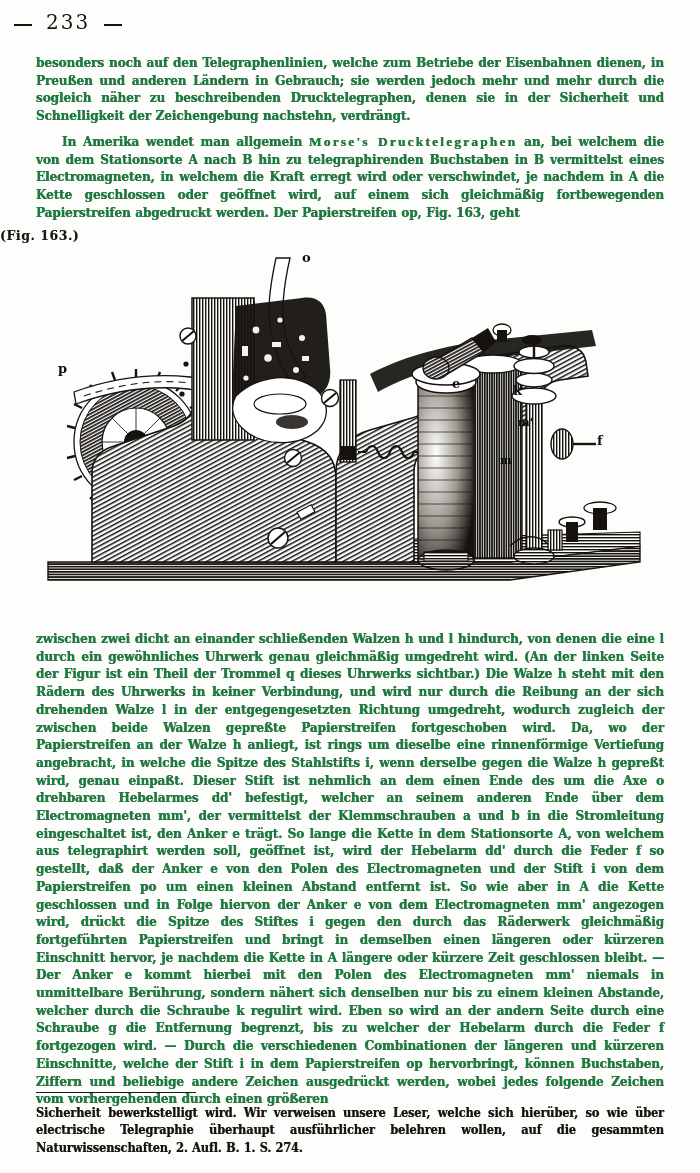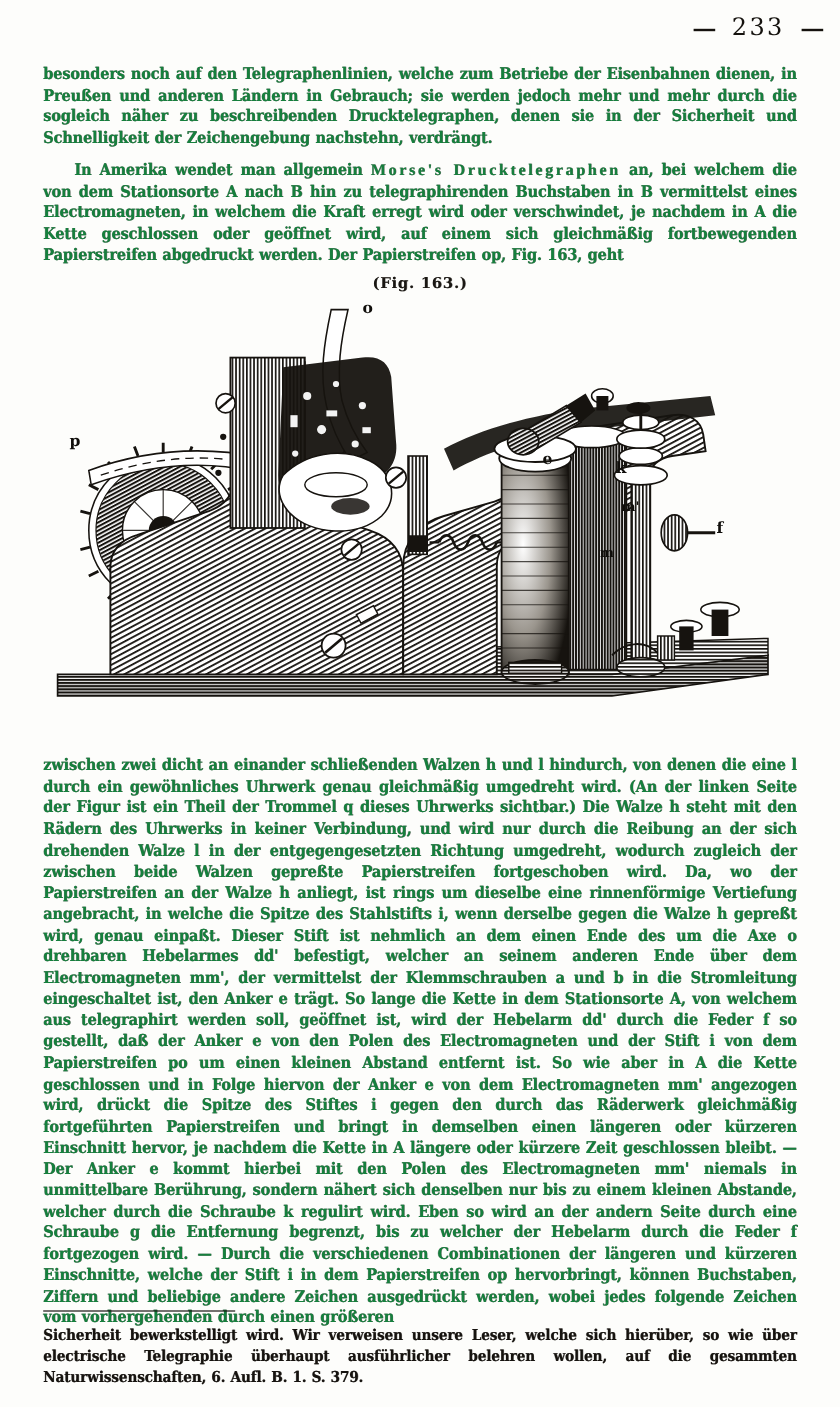--- a/index.html
+++ b/index.html
@@ -16,21 +16,21 @@
     font-family: "DejaVu Serif", serif;
     color: #14120f;
   }
 
   
   .running-head {
     position: absolute;
     top: 10px;
     left: 0;
     width: 700px;
-    text-align: right;
+    text-align: left;
     font-family: "DejaVu Serif", serif;
     font-size: 20px;
     letter-spacing: 2px;
     color: #15120e;
   }
   .running-head .dash {
     display: inline-block;
     vertical-align: 3px;
     width: 18px;
     height: 2px;
@@ -72,21 +72,21 @@
     left: 0;
     top: 228px;
     width: 700px;
     height: 360px;
   }
   .fig-caption {
     position: absolute;
     top: 0;
     left: 0;
     width: 700px;
-    text-align: center;
+    text-align: left;
     font-family: "DejaVu Serif", serif;
     font-weight: 700;
     font-size: 12.4px;
     letter-spacing: 0.6px;
     color: #1a1713;
     text-shadow: 0.3px 0 0 rgba(20,17,13,0.5);
   }
   .engraving {
     position: absolute;
     top: 18px;
@@ -354,16 +354,16 @@
     <span class="fig-label" style="left:518px; top:188px; font-size:11px;">m'</span>
     <span class="fig-label" style="left:500px; top:226px; font-size:11px;">m</span>
   </div>
 
   <div class="textblock block-bottom fraktur">
     <span>zwischen zwei dicht an einander schließenden Walzen h und l hindurch, von denen die eine l durch ein gewöhnliches Uhrwerk genau gleichmäßig umgedreht wird. (An der linken Seite der Figur ist ein Theil der Trommel q dieses Uhrwerks sichtbar.) Die Walze h steht mit den Rädern des Uhrwerks in keiner Verbindung, und wird nur durch die Reibung an der sich drehenden Walze l in der entgegengesetzten Richtung umgedreht, wodurch zugleich der zwischen beide Walzen gepreßte Papierstreifen fortgeschoben wird. Da, wo der Papierstreifen an der Walze h anliegt, ist rings um dieselbe eine rinnenförmige Vertiefung angebracht, in welche die Spitze des Stahlstifts i, wenn derselbe gegen die Walze h gepreßt wird, genau einpaßt. Dieser Stift ist nehmlich an dem einen Ende des um die Axe o drehbaren Hebelarmes dd' befestigt, welcher an seinem anderen Ende über dem Electromagneten mm', der vermittelst der Klemmschrauben a und b in die Stromleitung eingeschaltet ist, den Anker e trägt. So lange die Kette in dem Stationsorte A, von welchem aus telegraphirt werden soll, geöffnet ist, wird der Hebelarm dd' durch die Feder f so gestellt, daß der Anker e von den Polen des Electromagneten und der Stift i von dem Papierstreifen po um einen kleinen Abstand entfernt ist. So wie aber in A die Kette geschlossen und in Folge hiervon der Anker e von dem Electromagneten mm' angezogen wird, drückt die Spitze des Stiftes i gegen den durch das Räderwerk gleichmäßig fortgeführten Papierstreifen und bringt in demselben einen längeren oder kürzeren Einschnitt hervor, je nachdem die Kette in A längere oder kürzere Zeit geschlossen bleibt. — Der Anker e kommt hierbei mit den Polen des Electromagneten mm' niemals in unmittelbare Berührung, sondern nähert sich denselben nur bis zu einem kleinen Abstande, welcher durch die Schraube k regulirt wird. Eben so wird an der andern Seite durch eine Schraube g die Entfernung begrenzt, bis zu welcher der Hebelarm durch die Feder f fortgezogen wird. — Durch die verschiedenen Combinationen der längeren und kürzeren Einschnitte, welche der Stift i in dem Papierstreifen op hervorbringt, können Buchstaben, Ziffern und beliebige andere Zeichen ausgedrückt werden, wobei jedes folgende Zeichen vom vorhergehenden durch einen größeren</span>
   </div>
 
   <div class="footnote-rule"></div>
   <div class="footnote fraktur">
-    <span>Sicherheit bewerkstelligt wird. Wir verweisen unsere Leser, welche sich hierüber, so wie über electrische Telegraphie überhaupt ausführlicher belehren wollen, auf die gesammten Naturwissenschaften, 6. Aufl. B. 1. S. 379.</span>
+    <span>Sicherheit bewerkstelligt wird. Wir verweisen unsere Leser, welche sich hierüber, so wie über electrische Telegraphie überhaupt ausführlicher belehren wollen, auf die gesammten Naturwissenschaften, 2. Aufl. B. 1. S. 274.</span>
   </div>
 
 </div>
 
 </body></html>

